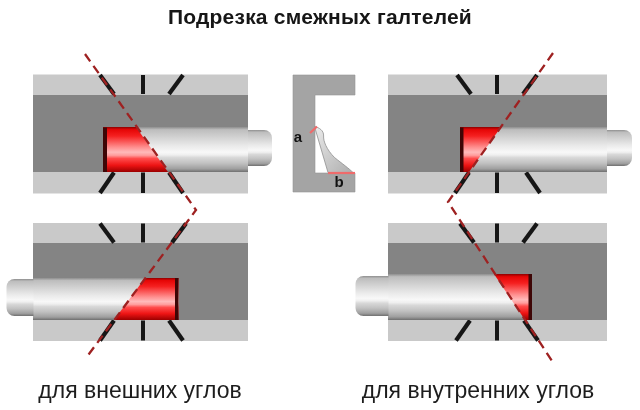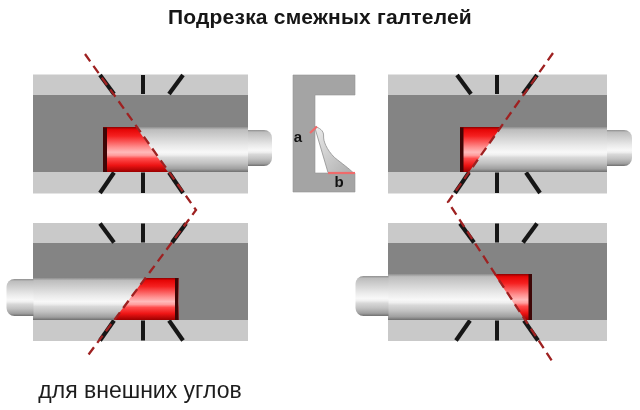--- a/index.html
+++ b/index.html
@@ -132,14 +132,15 @@
       <path class="mark" d="M328,173 L355,173"></path>
       <text class="ab" x="298" y="142" text-anchor="middle">a</text>
       <text class="ab" x="339" y="187" text-anchor="middle">b</text>
     </g>
 
     <polyline points="85,54 196,210 86,358" fill="none" stroke="#9e2121" stroke-width="2.3" stroke-dasharray="9 5.5"></polyline>
     <polyline points="553,53 448,202 554,364" fill="none" stroke="#9e2121" stroke-width="2.3" stroke-dasharray="9 5.5"></polyline>
   </svg>
 
   <div class="caption left">для внешних углов</div>
+  <div class="caption right">для внутренних углов</div>
 
 </div>
 
 </body></html>

